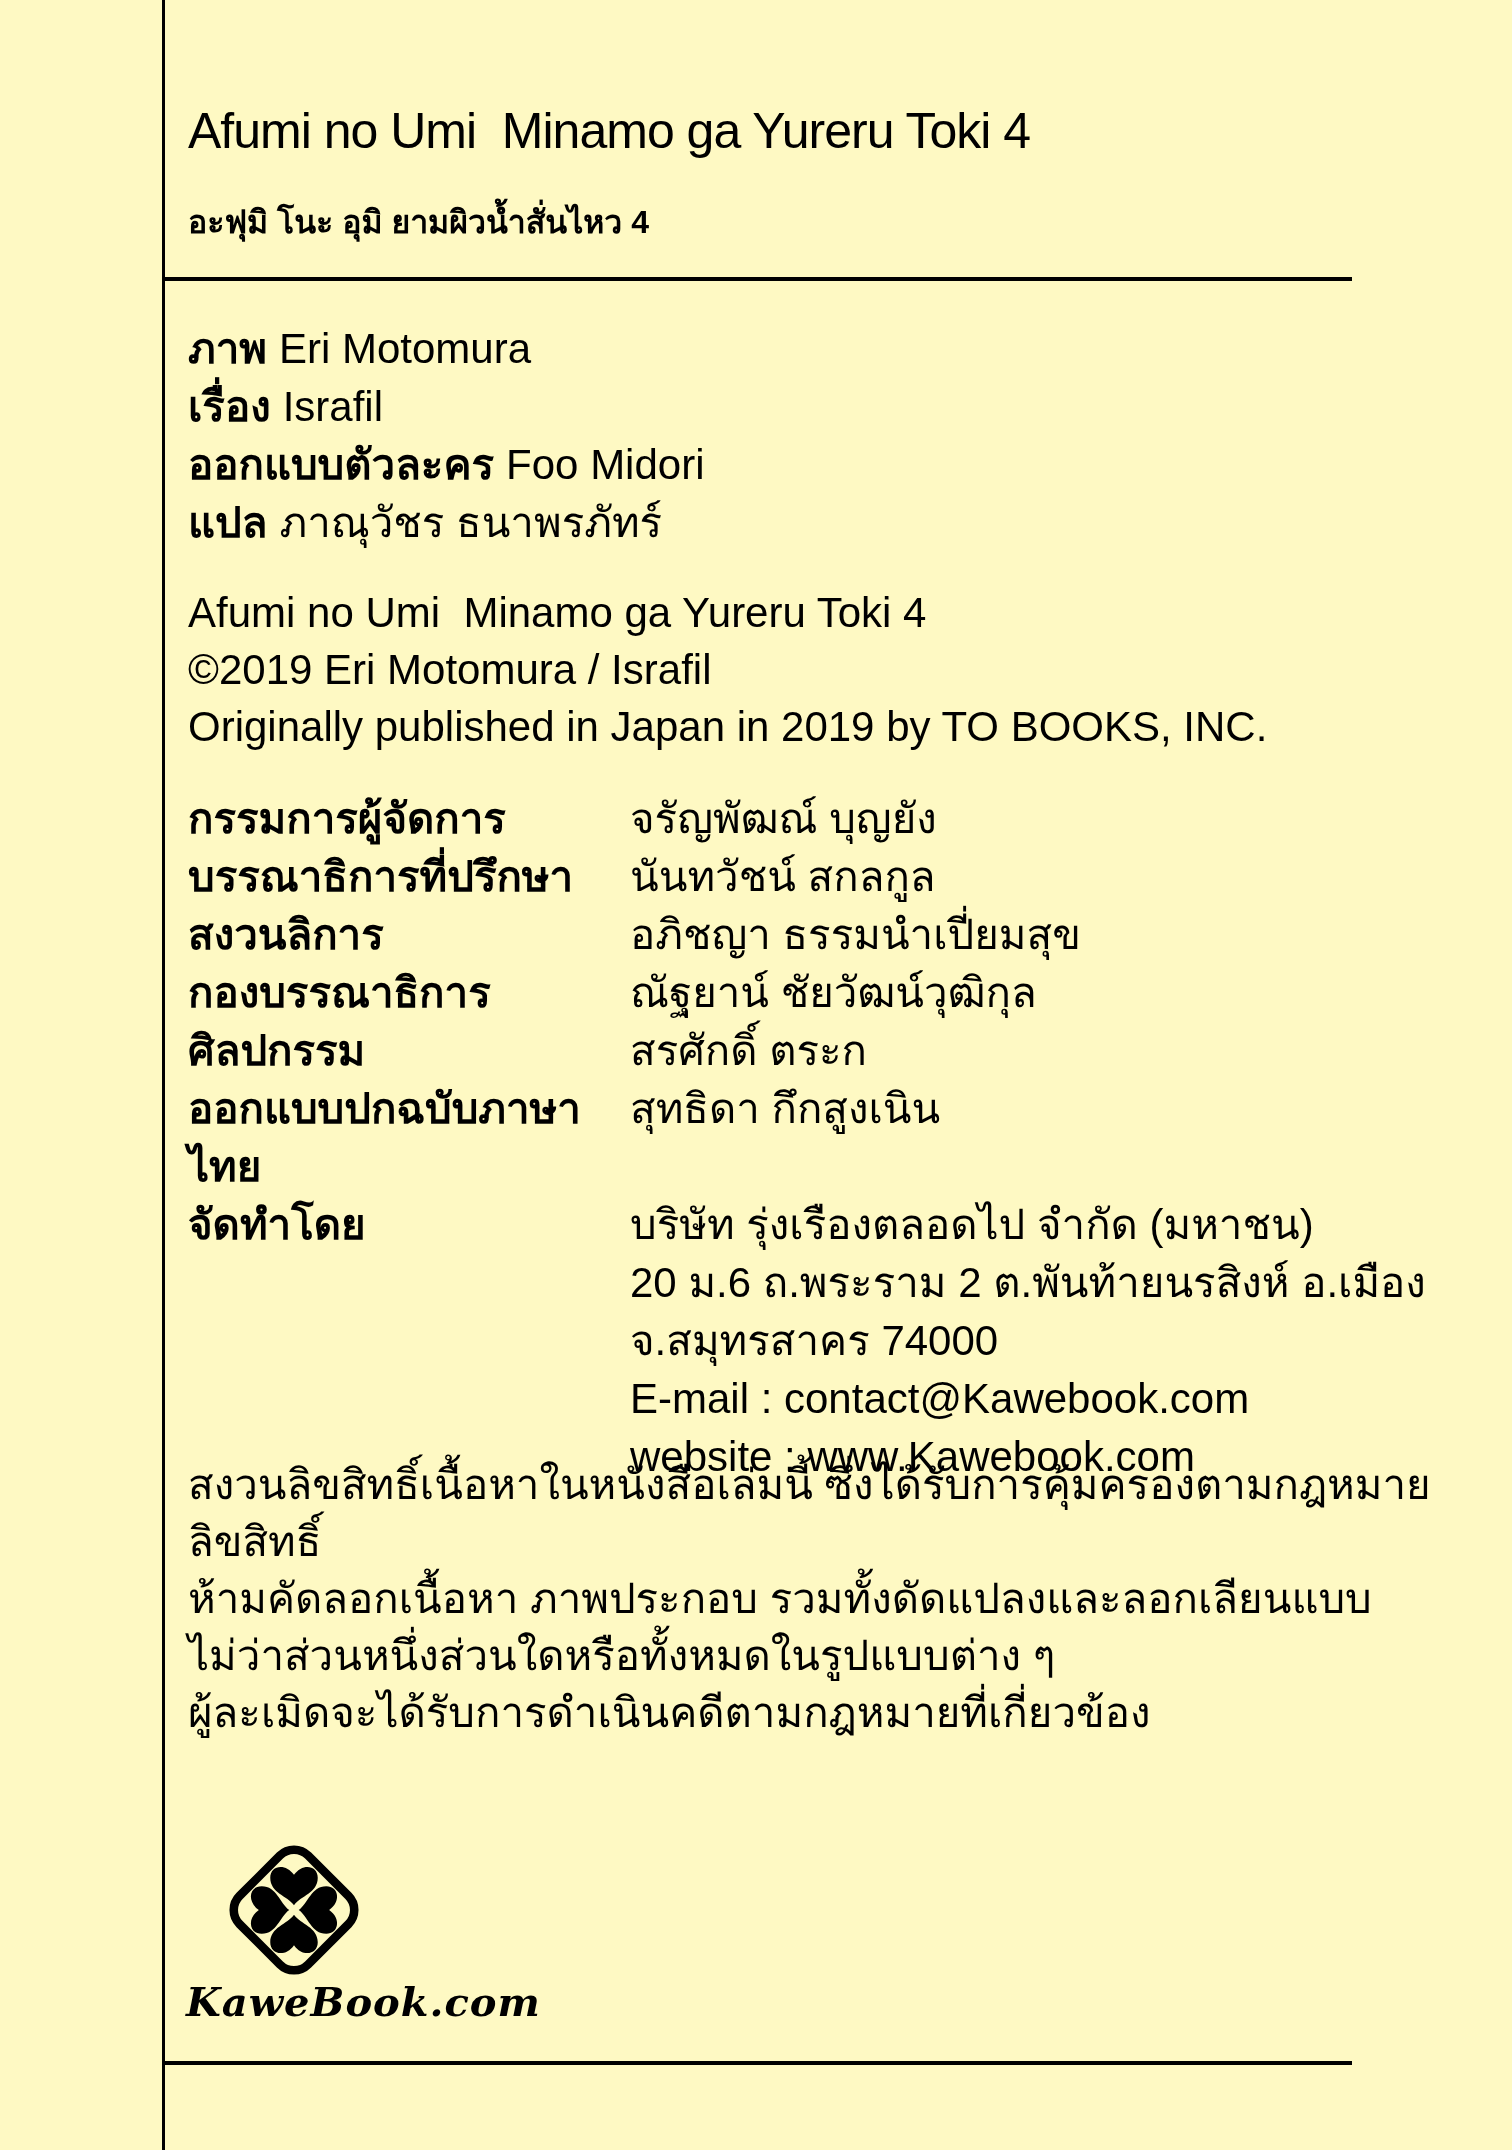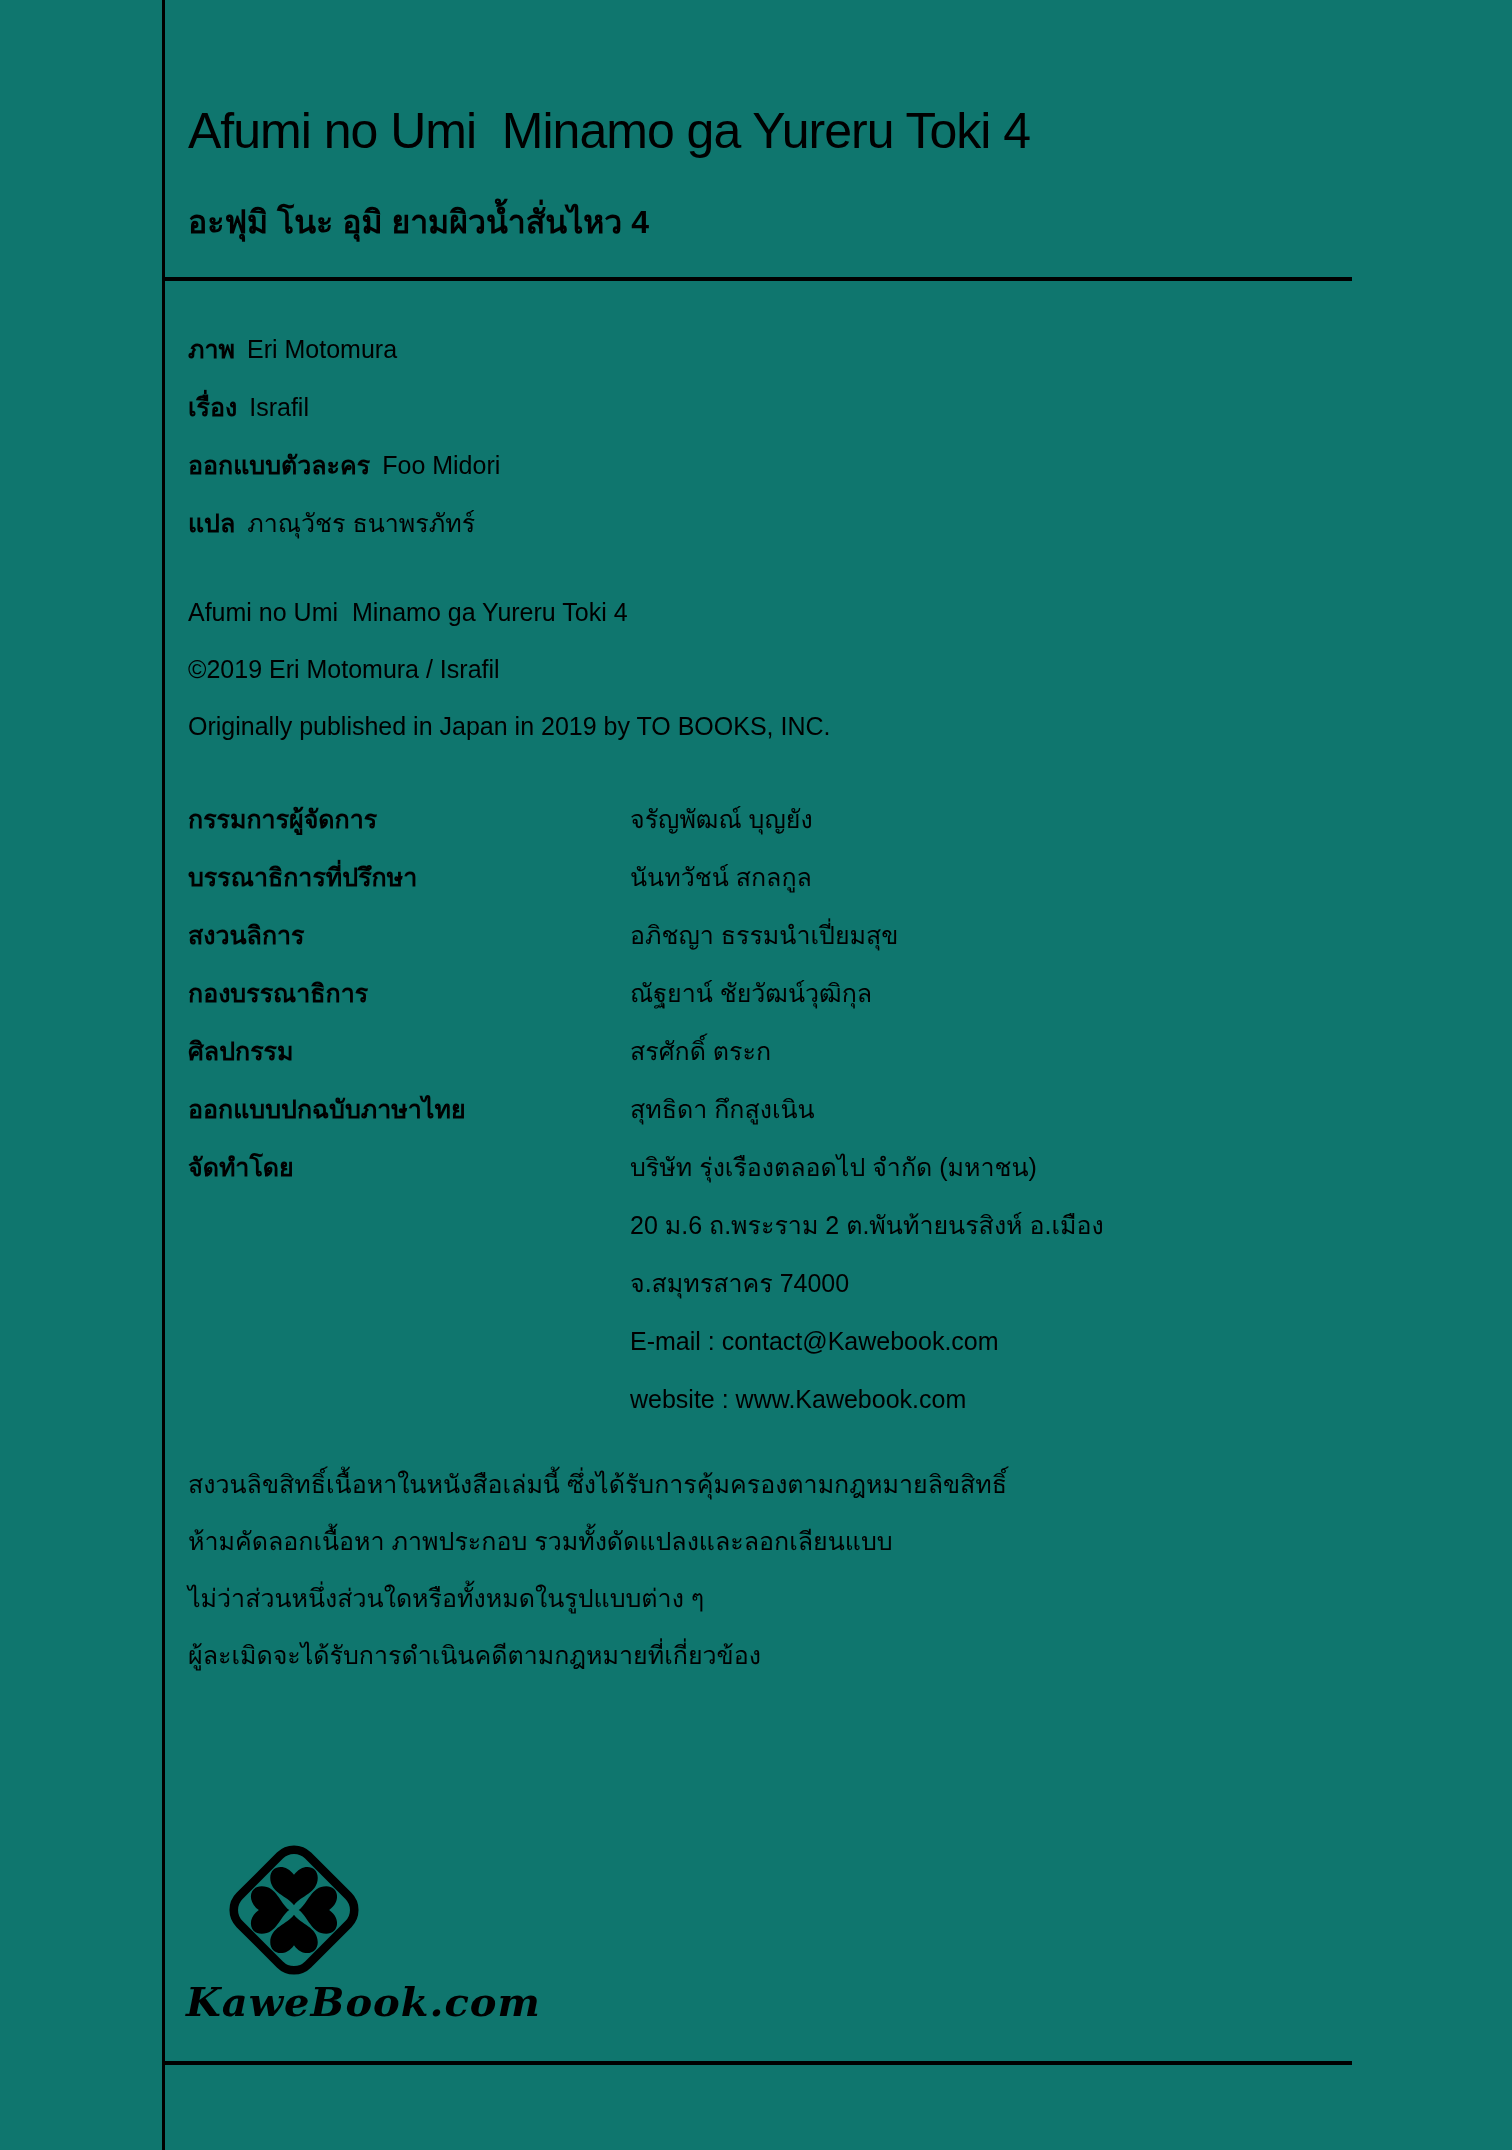--- a/index.html
+++ b/index.html
@@ -1,20 +1,20 @@
 <!DOCTYPE html>
 <html><head>
 <meta charset="utf-8">
 <style>
   html, body { margin: 0; padding: 0; background: #ffffff; }
   .page {
     position: relative;
     width: 1512px;
     height: 2150px;
-    background: #0f766e;
+    background: #fef9c3;
     color: #000000;
     font-family: "Liberation Sans", "DejaVu Sans", sans-serif;
     overflow: hidden;
   }
   .vline {
     position: absolute;
     left: 162px; top: 0;
     width: 3px; height: 2150px;
     background: #000;
   }
@@ -35,21 +35,21 @@
     font-size: 50px;
     letter-spacing: -1px;
   }
   .title-th {
     position: absolute;
     left: 188px; top: 196px;
     font-size: 32px;
     font-weight: bold;
   }
 
-  .block { position: absolute; left: 188px; font-size: 25px; }
+  .block { position: absolute; left: 188px; font-size: 42px; }
 
   .credits   { top: 320px;  line-height: 58px; }
   .credits .lbl { font-weight: bold; margin-right: 12px; }
 
   .copyright { top: 584px;  line-height: 57px; }
 
   .staff     { top: 790px;  line-height: 58px; }
   .staff .row { display: flex; }
   .staff .cell.lbl { width: 442px; flex: none; font-weight: bold; }
   .staff .cell.val { flex: 1; }

